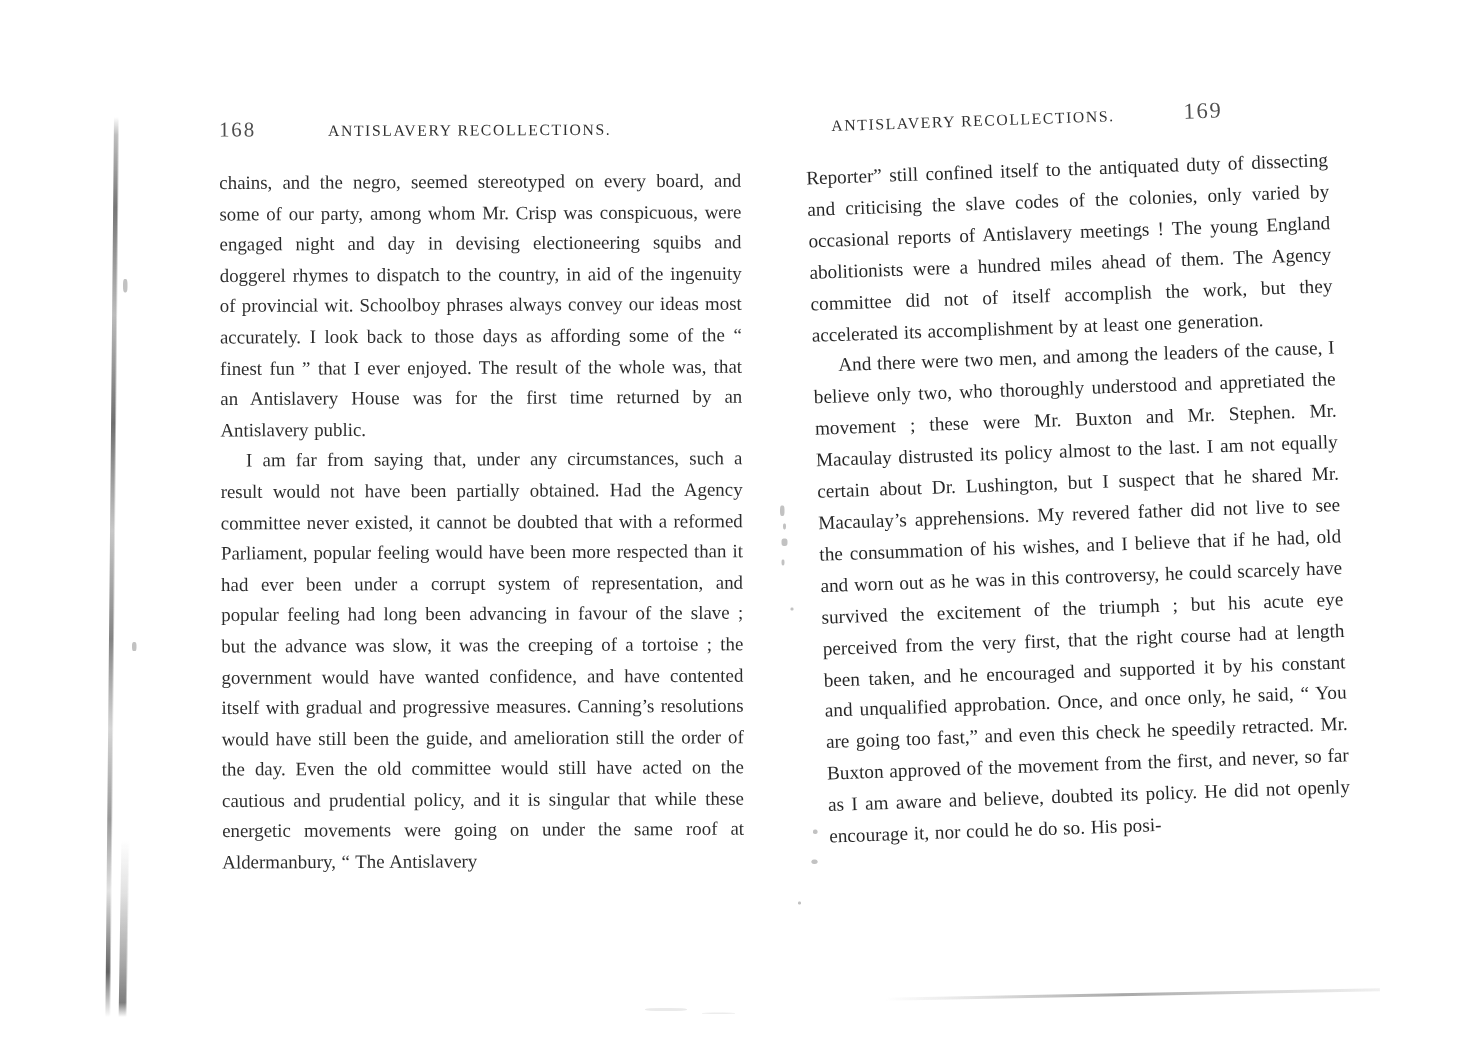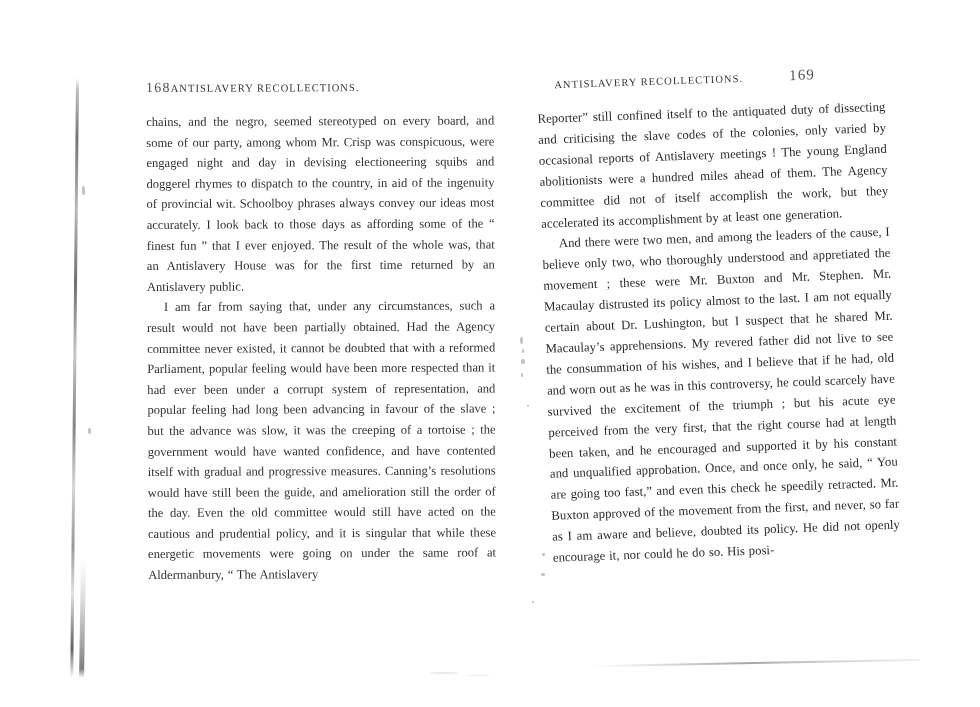--- a/index.html
+++ b/index.html
@@ -107,21 +107,21 @@
 
   .folio {
     font-size: 14px;
     letter-spacing: 1.2px;
     opacity: 0.85;
   }
   .head-title {
     font-size: 10.5px;
     letter-spacing: 1.05px;
   }
-  .page-left .folio      { }
+  .page-left .folio      { margin-right: 48px; }
   .page-right .folio     { margin-left: 46px; font-size: 15px; }
 
   .body-text {
     font-size: 12.6px;
     line-height: 20.6px;
     text-align: justify;
     text-justify: inter-word;
     hyphens: none;
     word-spacing: 0.6px;
   }

